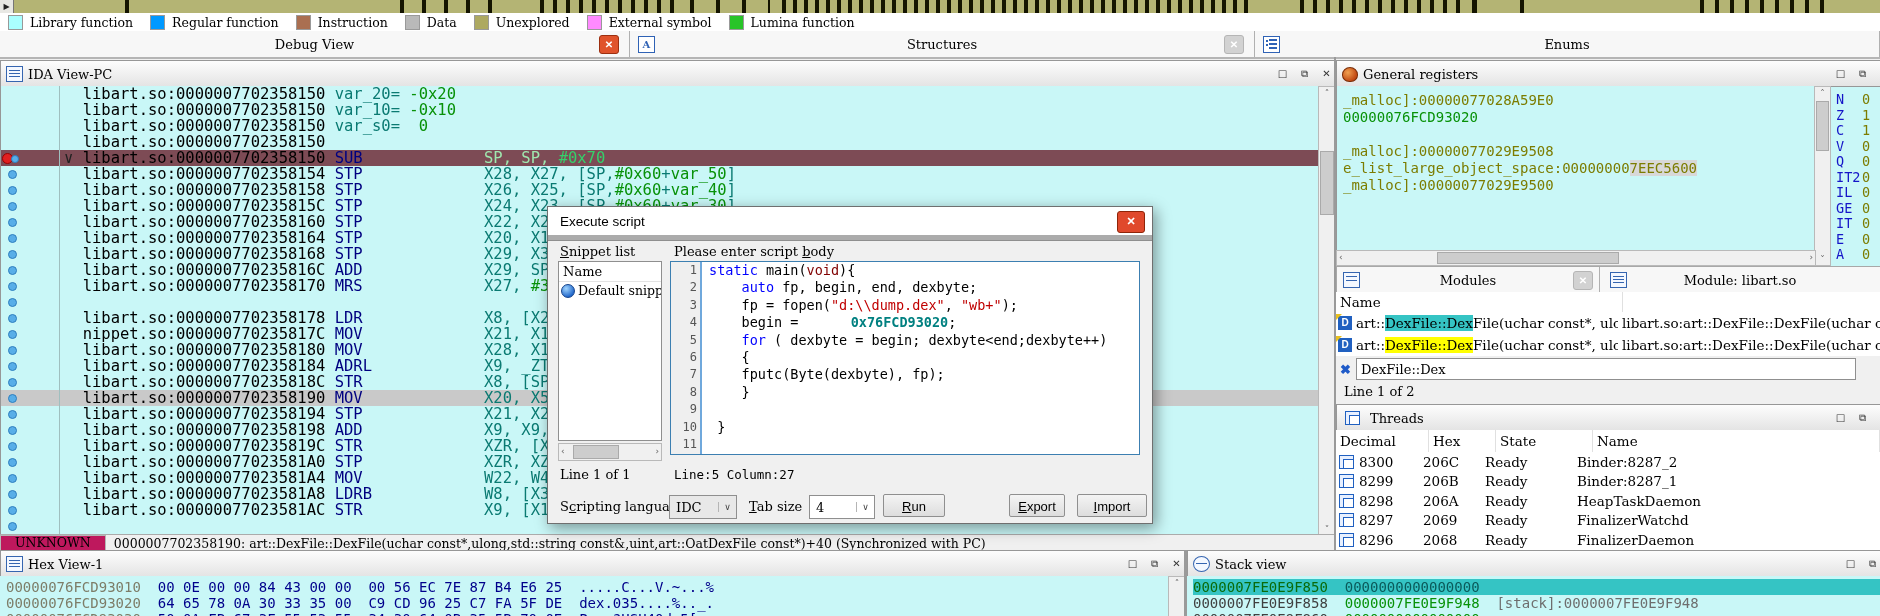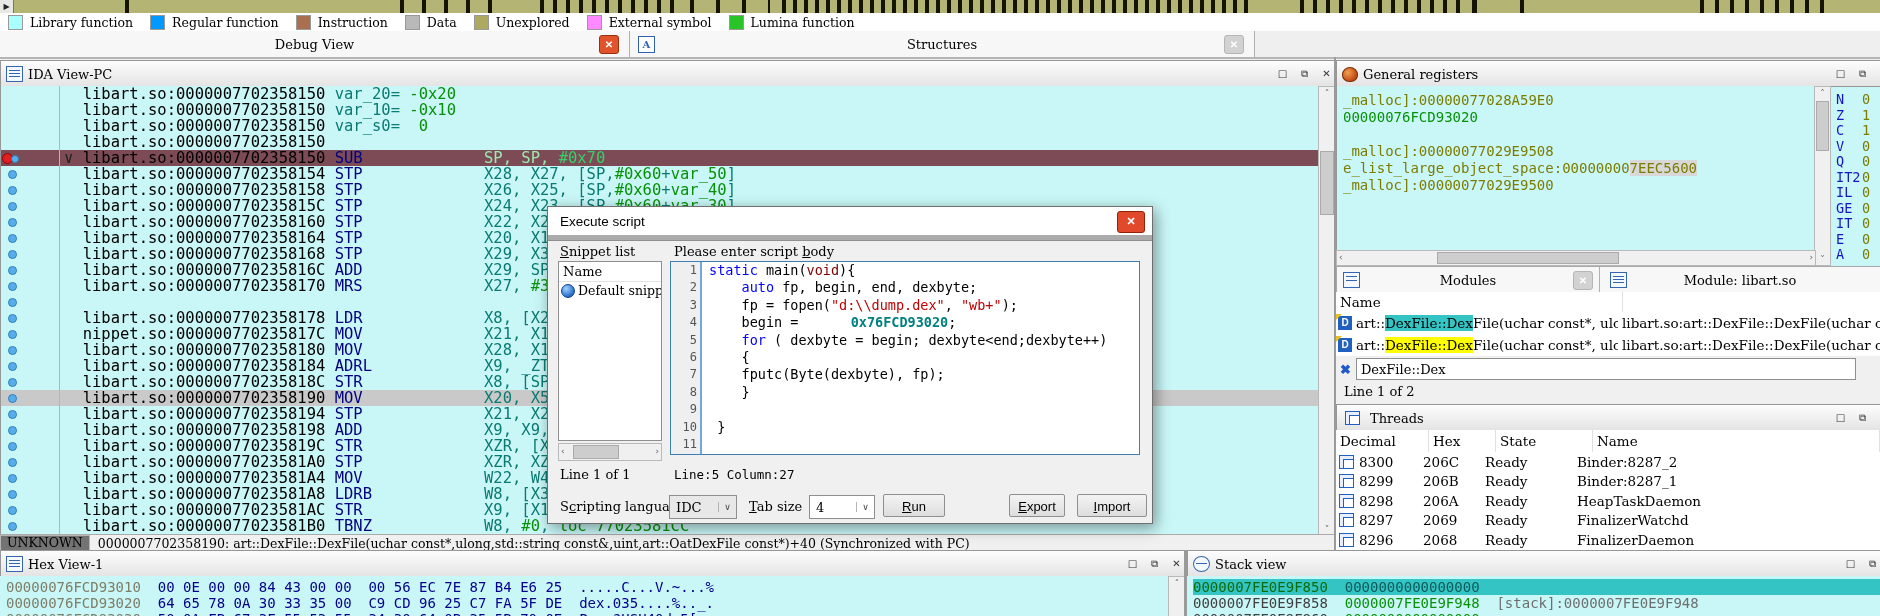--- a/index.html
+++ b/index.html
@@ -56,21 +56,21 @@
   .dline.pc .ops i{color:#35D06B;}
   .dline.sel{background:#C9C9C9;}
   .chev{color:#222;}
   
   .sb{background:#F0F0F0;border:1px solid #B9B9B9;position:absolute;}
   .sb .thumb{position:absolute;background:#CDCDCD;border:1px solid #AAA;}
   .sb .arr{position:absolute;color:#606060;font-size:9px;text-align:center;font-family:"DejaVu Sans",sans-serif;}
   
   #dstatus{left:0;top:534px;width:1334px;height:16px;background:#F0F0F0;border-top:1px solid #ABABAB;
            display:flex;align-items:center;font-size:12.5px;white-space:nowrap;overflow:hidden;}
-  #dstatus .unk{border:1px solid #B5B5B5;background:#737373;padding:0 6px;height:14px;line-height:14px;margin-right:8px;}
+  #dstatus .unk{border:1px solid #B5B5B5;background:#be185d;padding:0 14px;height:14px;line-height:14px;margin-right:8px;}
   
   .hrow,.srow{height:16px;white-space:pre;font-size:14px;line-height:16px;font-family:"DejaVu Sans Mono",monospace;}
   .hrow .haddr{color:#7D7D68;}
   .hrow .hbytes,.hrow .hascii{color:#00008B;}
   .srow .saddr{color:#404040;}
   .srow .sval{color:#089108;}
   .srow .scmt{color:#6E6E6E;}
   .srow.sel{background:#35C4C4;}
   .srow.sel .saddr{color:#0A6A0A;}
   .srow.sel .sval{color:#0A5A5A;}
@@ -165,20 +165,30 @@
   <div id="tabstrip" class="abs">
     <div class="tab" style="width:629px;">
       <span class="tlabel">Debug View</span>
       <span class="tabclose orange">✕</span>
     </div>
     <div class="tab" style="width:624px;">
       <span class="tabicon">A</span>
       <span class="tlabel">Structures</span>
       <span class="tabclose gray">✕</span>
     </div>
+    <div class="tab" style="flex:1;">
+      <span class="tabicon enum">
+          <b style="top:3px"></b>
+          <i></i>
+          <b style="top:7px"></b>
+          <i></i>
+          <i></i>
+        </span>
+      <span class="tlabel">Enums</span>
+    </div>
   </div>
 
   <div class="ptitle abs" style="left:0;top:60px;width:1334px;height:26px;">
     <span class="paneicon">
         <i style="top:3px"></i>
         <i style="top:6px"></i>
         <i style="top:9px"></i>
       </span>
     <span>IDA View-PC</span>
     <span class="wbtns">
@@ -209,21 +219,21 @@
       <div class="dline"><span class="dgut"><span class="dot"></span></span><span class="dtext">  <span class="addr">libart.so:0000007702358184</span> <span class="mn">ADRL            </span><span class="ops">X9, _ZTVN3art7DexFileE</span>  <span class="cmt">; `vt</span></span></div>
       <div class="dline"><span class="dgut"><span class="dot"></span></span><span class="dtext">  <span class="addr">libart.so:000000770235818C</span> <span class="mn">STR             </span><span class="ops">X8, [SP,<i>#0x60</i>+<i>var_58</i>]</span></span></div>
       <div class="dline sel"><span class="dgut"><span class="dot"></span></span><span class="dtext">  <span class="addr">libart.so:0000007702358190</span> <span class="mn">MOV             </span><span class="ops">X20, X5</span></span></div>
       <div class="dline"><span class="dgut"><span class="dot"></span></span><span class="dtext">  <span class="addr">libart.so:0000007702358194</span> <span class="mn">STP             </span><span class="ops">X21, X2, [X19,<i>#8</i>]</span></span></div>
       <div class="dline"><span class="dgut"><span class="dot"></span></span><span class="dtext">  <span class="addr">libart.so:0000007702358198</span> <span class="mn">ADD             </span><span class="ops">X9, X9, <i>#0x10</i></span></span></div>
       <div class="dline"><span class="dgut"><span class="dot"></span></span><span class="dtext">  <span class="addr">libart.so:000000770235819C</span> <span class="mn">STR             </span><span class="ops">XZR, [X28,<i>#0x18</i>]!</span></span></div>
       <div class="dline"><span class="dgut"><span class="dot"></span></span><span class="dtext">  <span class="addr">libart.so:00000077023581A0</span> <span class="mn">STP             </span><span class="ops">XZR, XZR, [X19,<i>#0x20</i>]</span></span></div>
       <div class="dline"><span class="dgut"><span class="dot"></span></span><span class="dtext">  <span class="addr">libart.so:00000077023581A4</span> <span class="mn">MOV             </span><span class="ops">W22, W4</span></span></div>
       <div class="dline"><span class="dgut"><span class="dot"></span></span><span class="dtext">  <span class="addr">libart.so:00000077023581A8</span> <span class="mn">LDRB            </span><span class="ops">W8, [X3]</span></span></div>
       <div class="dline"><span class="dgut"><span class="dot"></span></span><span class="dtext">  <span class="addr">libart.so:00000077023581AC</span> <span class="mn">STR             </span><span class="ops">X9, [X19]</span></span></div>
-      <div class="dline"><span class="dgut"><span class="dot"></span></span><span class="dtext">  <span class="addr">libart.so:00000077023581B0</span> <span class="mn">TBNZ            </span><span class="ops">W8, <i>#0</i>, <i>loc_77023581CC</i></span></span></div>
+      <div class="dline"><span class="dgut"><span class="dot"></span></span></div>
     </div>
 
   <div class="sb abs" style="left:1318px;top:86px;width:16px;height:448px;">
     <span class="arr" style="top:1px;left:0;right:0;">˄</span>
     <div class="thumb" style="left:1px;right:1px;top:64px;height:62px;"></div>
     <span class="arr" style="bottom:1px;left:0;right:0;">˅</span>
   </div>
 
   <div id="dstatus" class="abs">
     <span class="unk">UNKNOWN</span>

